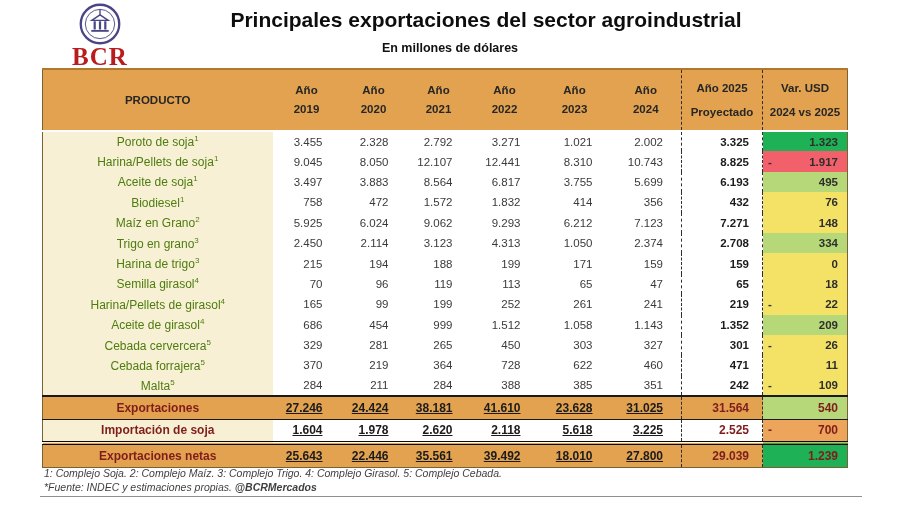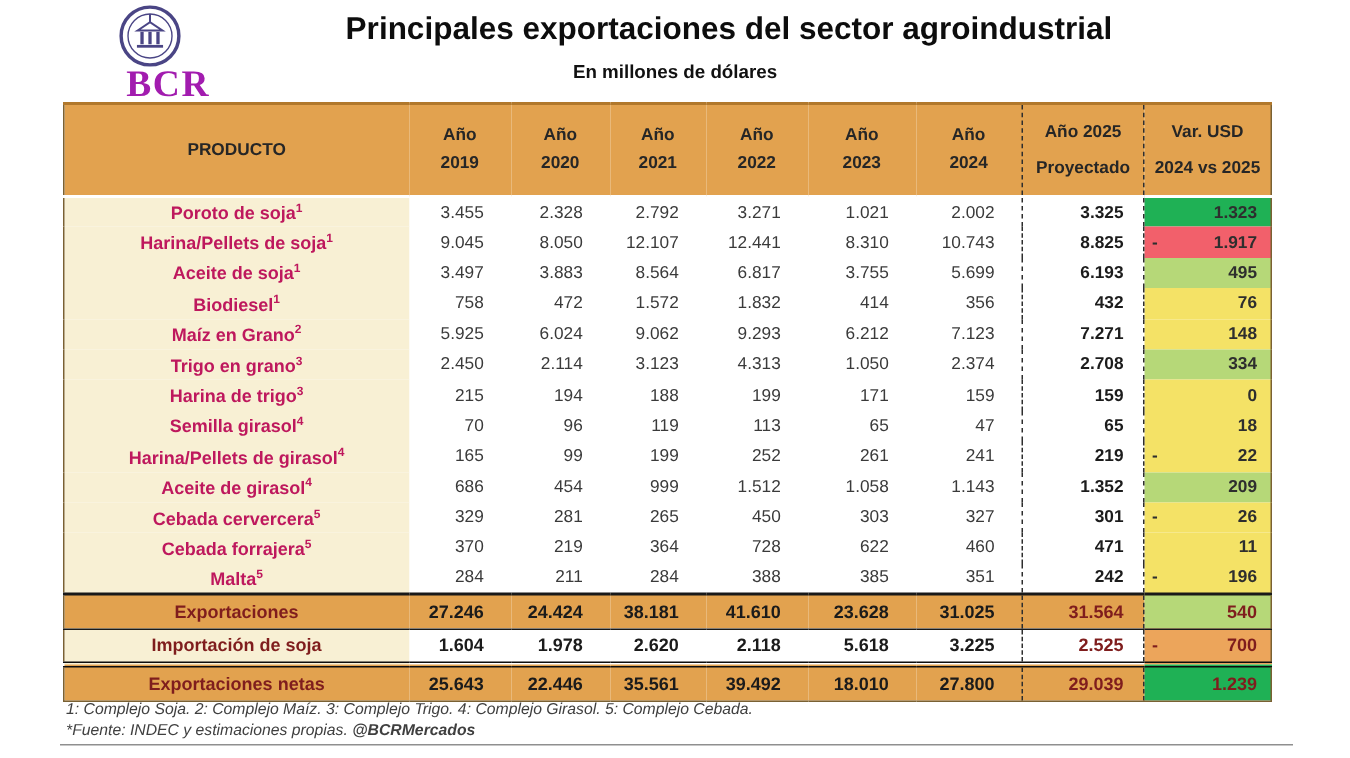--- a/index.html
+++ b/index.html
@@ -3,53 +3,53 @@
 <meta charset="utf-8">
 <style>
   html,body{margin:0;padding:0;background:#fff;}
   .page{position:relative;width:900px;height:505px;background:#fff;overflow:hidden;
         font-family:"Liberation Sans",sans-serif;}
 
   
   .brand{position:absolute;left:60px;top:2px;width:80px;text-align:center;}
   .brand .seal{display:block;margin:0 auto;}
   .brand .logo-text{font-family:"Liberation Serif",serif;font-weight:bold;font-size:25px;
-        color:#a21caf;letter-spacing:1px;line-height:22px;text-align:right;}
+        color:#b91c1c;letter-spacing:1px;line-height:22px;}
 
   
   .page-title{position:absolute;left:0;top:8px;width:100%;text-align:center;
         font-size:21px;font-weight:800;color:#0d0d0d;margin:0;padding-left:36px;}
   .page-subtitle{position:absolute;left:0;top:41px;width:100%;text-align:center;
         font-size:12.5px;font-weight:bold;color:#111;}
 
   
   table.exports{position:absolute;left:42px;top:68px;width:805px;border-collapse:collapse;
         table-layout:fixed;border:1.5px solid #7a6133;border-top:2.5px solid #b1782c;}
   thead th{background:var(--header_orange);color:#262626;font-size:11.5px;font-weight:bold;
         height:60px;vertical-align:middle;text-align:center;border-bottom:2px solid #ffffff;padding:0;}
   thead th span{display:block;line-height:1.65;}
   thead th.wide span{line-height:2.1;}
   .dashl{border-left:1px dashed #2e2e2e;}
 
   tbody tr.data-row{height:20.4px;}
   tbody td{padding:0;vertical-align:middle;}
-  td.prod{background:var(--product_beige);font-weight:bold;font-size:12px;color:#be185d;
+  td.prod{background:var(--product_beige);font-weight:normal;font-size:12px;color:#4d7c0f;
         text-align:center;}
   td.prod sup{font-size:8px;}
   td.num{text-align:right;padding-right:18px;font-size:11.5px;color:#3a3a3a;background:#fff;}
   td.proj{text-align:right;padding-right:13px;font-size:11.5px;font-weight:bold;color:#1c1c1c;background:#fff;}
   td.var{font-size:11.5px;font-weight:600;color:#2e2e2e;}
   td.var .cellflex{display:flex;justify-content:space-between;align-items:center;padding:0 9px 0 5px;}
 
   tr.sum td{font-weight:bold;font-size:12px;color:#7f1d1d;height:21.6px;}
   tr.sum-exportaciones td{background:var(--header_orange);border-top:2px solid #191919;border-bottom:1px solid #191919;}
   tr.sum-importacion td{background:#ffffff;}
   tr.sum-importacion td.prod{background:var(--product_beige);}
   tr.sum-netas td{background:var(--header_orange);border-top:4px double #0d0d0d;}
-  tr.sum td.num{color:#1b1b1b;}
+  tr.sum td.num{color:#1b1b1b;text-decoration:underline;}
   tr.sum-exportaciones td.num,tr.sum-exportaciones td.proj,
   tr.sum-netas td.num,tr.sum-netas td.proj{background:var(--header_orange);}
 
   
   .footnotes{position:absolute;left:44px;top:466px;font-size:10.5px;font-style:italic;
         color:#3f3f3f;line-height:14px;}
   .footnotes .handle{font-weight:bold;}
   .bottom-rule{position:absolute;left:40px;top:496px;width:822px;height:1px;background:#8f8f8f;}
 </style>
 </head>
@@ -321,21 +321,21 @@
           <td class="num">284</td>
           <td class="num">211</td>
           <td class="num">284</td>
           <td class="num">388</td>
           <td class="num">385</td>
           <td class="num">351</td>
           <td class="proj dashl">242</td>
           <td class="var dashl" style="background: rgb(244, 226, 102);">
             <div class="cellflex">
               <span>-</span>
-              <span>196</span>
+              <span>109</span>
             </div>
           </td>
         </tr>
         <tr class="sum sum-exportaciones">
           <td class="prod">Exportaciones</td>
           <td class="num">27.246</td>
           <td class="num">24.424</td>
           <td class="num">38.181</td>
           <td class="num">41.610</td>
           <td class="num">23.628</td>

